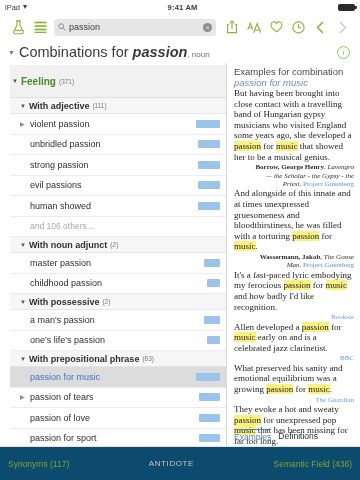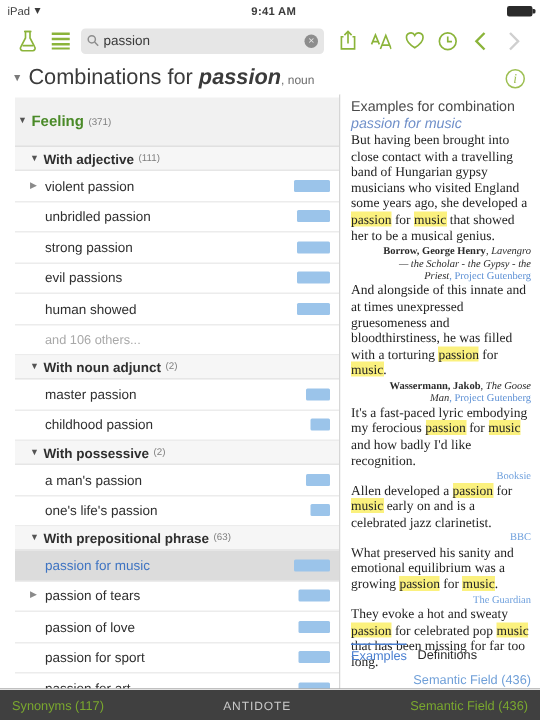--- a/index.html
+++ b/index.html
@@ -153,22 +153,22 @@
   }
   .tab { font-size: 8.5px; color: #2b2b2b; padding-bottom: 2px; }
   .tab.active { color: #4a7fd0; border-top: 1.5px solid #4a7fd0; padding-top: 2px; }
   .semfield {
     position: absolute; right: 6px; bottom: 5px;
     font-size: 8.5px; color: #6f9fd8;
   }
 
   
   .bottombar {
-    position: absolute; left: 0; right: 0; bottom: 0; height: 21px;
-    display: flex; align-items: center; background: #404040;
+    position: absolute; left: 0; right: 0; bottom: 0; height: 34px;
+    display: flex; align-items: center; background: #0c4a6e;
     border-top: 1px solid #e2e2e2;
   }
   .bb-left { flex: 0 0 auto; padding-left: 8px; font-size: 8.5px; color: #7aa82e; }
   .bb-center { flex: 1 1 auto; text-align: center; font-size: 8px; color: #c9c9c9; letter-spacing: .6px; }
   .bb-right { flex: 0 0 auto; padding-right: 8px; font-size: 8.5px; color: #7aa82e; }
 </style>
 </head>
 <body>
 
 <div class="statusbar">
@@ -364,21 +364,21 @@
         <div class="quote"><span>But having been brought into close contact with a travelling band of Hungarian gypsy musicians who visited England some years ago, she developed a </span><span class="hl">passion</span><span> for </span><span class="hl">music</span><span> that showed her to be a musical genius.</span></div>
         <div class="cite"><span class="auth">Borrow, George Henry</span><span class="work">, Lavengro — the Scholar - the Gypsy - the Priest</span><span class="src">, Project Gutenberg</span></div>
         <div class="quote"><span>And alongside of this innate and at times unexpressed gruesomeness and bloodthirstiness, he was filled with a torturing </span><span class="hl">passion</span><span> for </span><span class="hl">music</span><span>.</span></div>
         <div class="cite"><span class="auth">Wassermann, Jakob</span><span class="work">, The Goose Man</span><span class="src">, Project Gutenberg</span></div>
         <div class="quote"><span>It's a fast-paced lyric embodying my ferocious </span><span class="hl">passion</span><span> for </span><span class="hl">music</span><span> and how badly I'd like recognition.</span></div>
         <div class="cite plain">Booksie</div>
         <div class="quote"><span>Allen developed a </span><span class="hl">passion</span><span> for </span><span class="hl">music</span><span> early on and is a celebrated jazz clarinetist.</span></div>
         <div class="cite plain">BBC</div>
         <div class="quote"><span>What preserved his sanity and emotional equilibrium was a growing </span><span class="hl">passion</span><span> for </span><span class="hl">music</span><span>.</span></div>
         <div class="cite plain">The Guardian</div>
-        <div class="quote"><span>They evoke a hot and sweaty </span><span class="hl">passion</span><span> for celebrated pop </span><span class="hl">music</span><span> that has been missing for far too long.</span></div>
+        <div class="quote"><span>They evoke a hot and sweaty </span><span class="hl">passion</span><span> for unexpressed pop </span><span class="hl">music</span><span> that has been missing for far too long.</span></div>
       </div>
 
     <div class="tabs" id="panel-tabs">
         <div class="tab active">Examples</div>
         <div class="tab">Definitions</div>
       </div>
     <div class="semfield">Semantic Field (436)</div>
   </div>
 </div>
 

